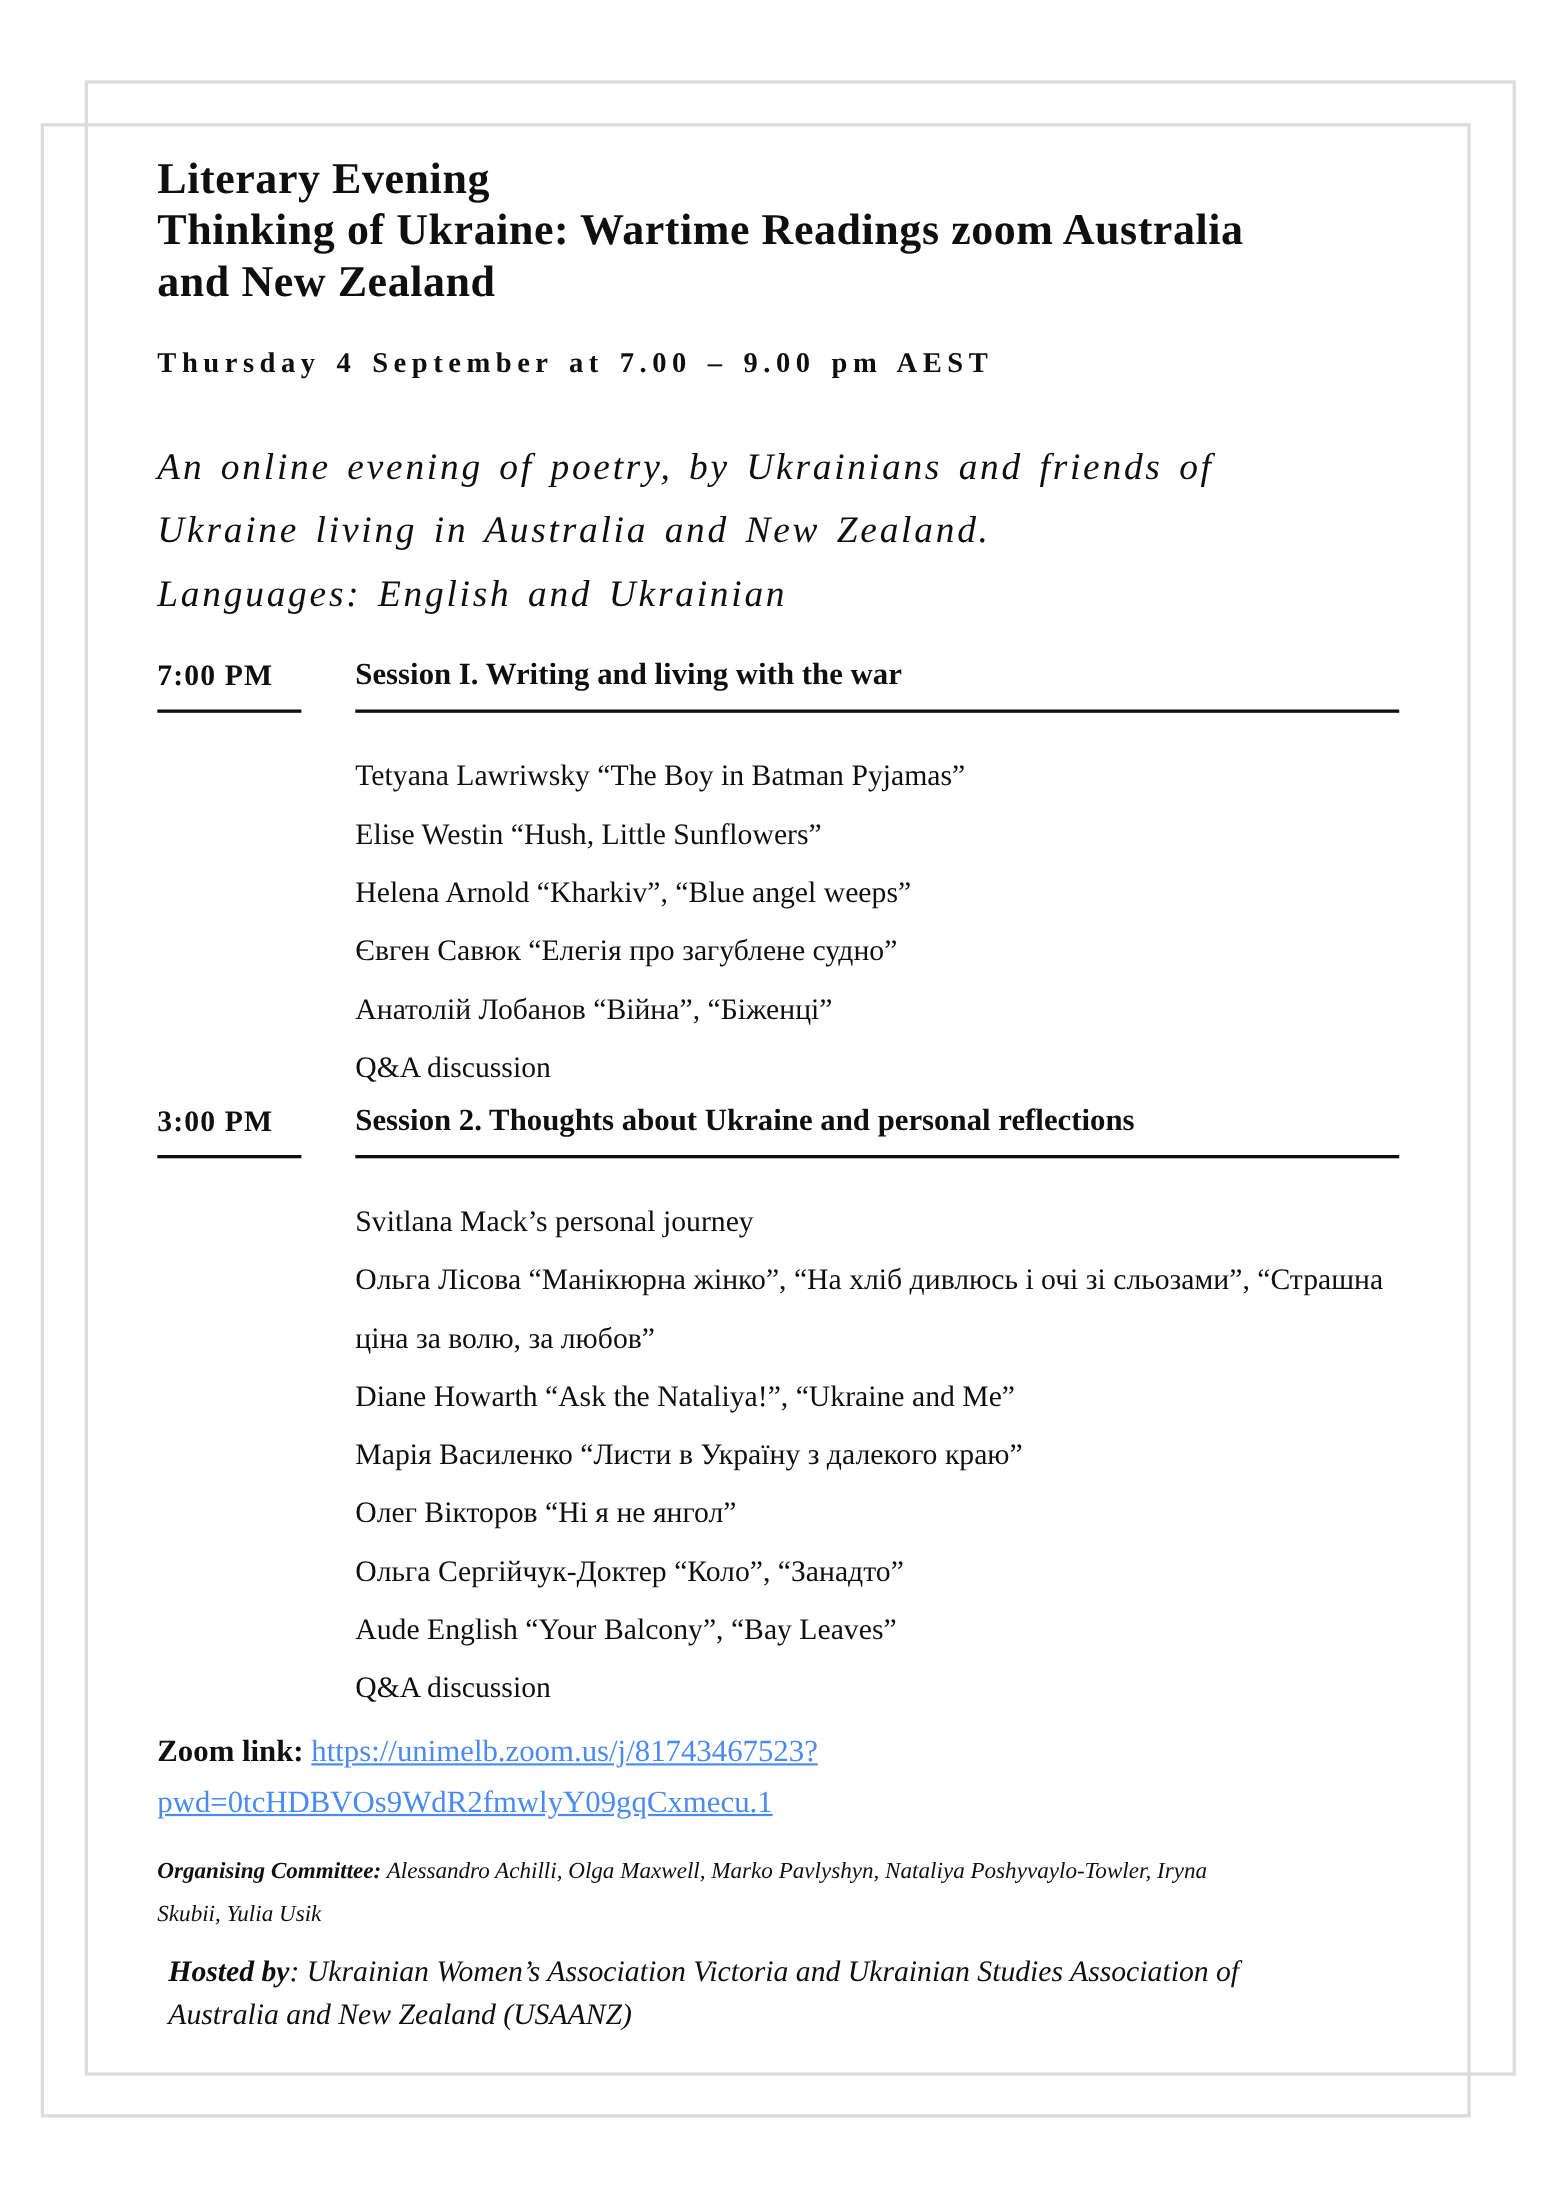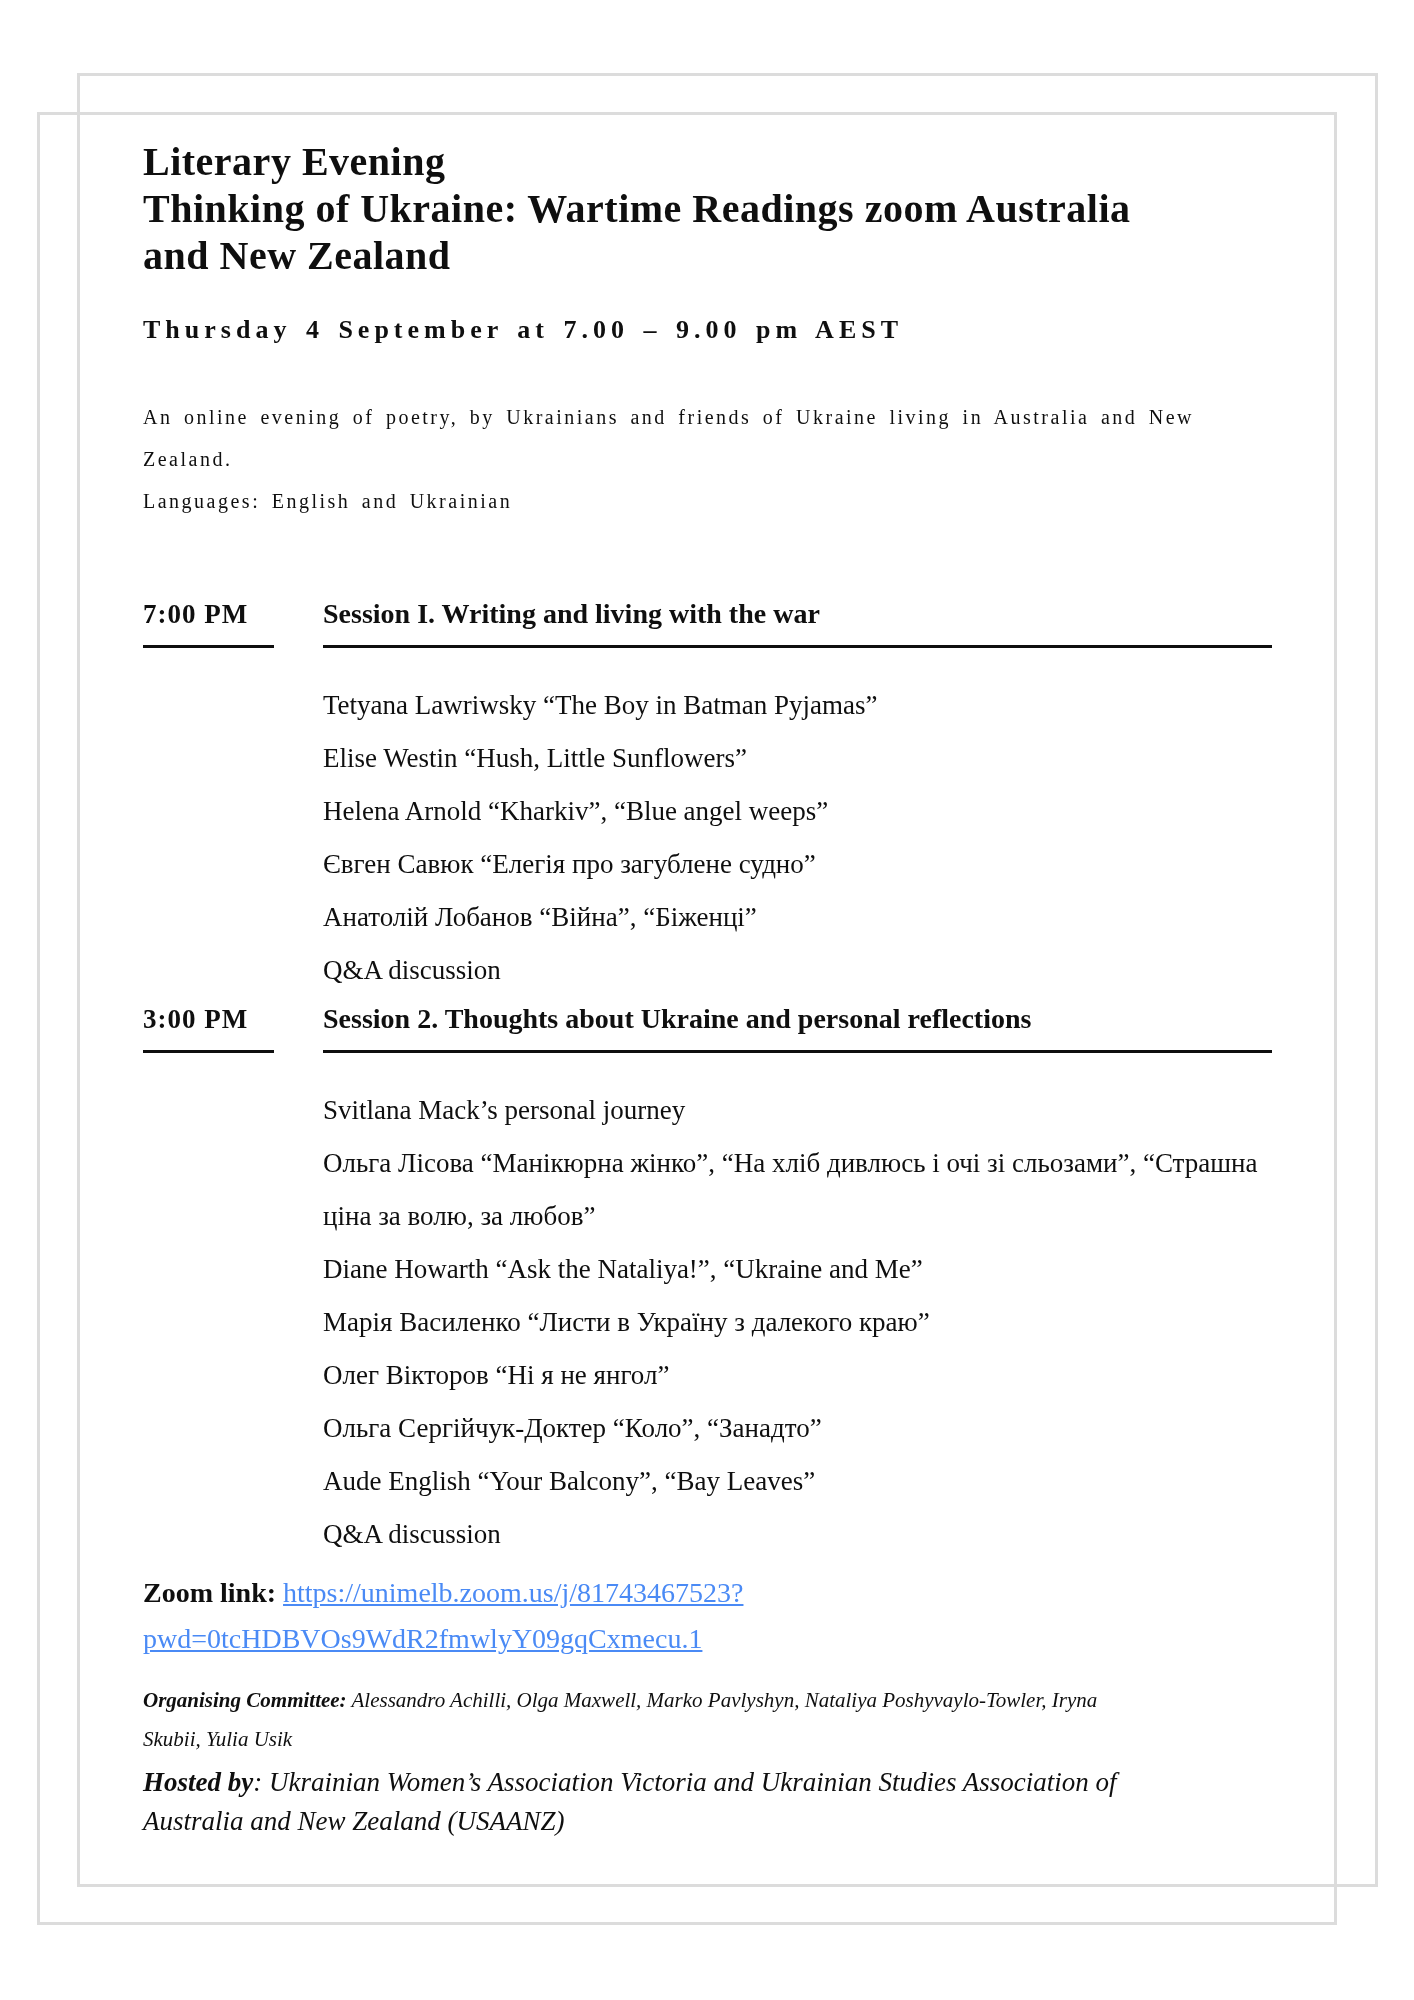--- a/index.html
+++ b/index.html
@@ -9,21 +9,21 @@
     color:#0f0f0f;overflow:hidden;
   }
   .frame{position:absolute;border:3px solid #dcdcdc;box-sizing:border-box;background:transparent;}
   .frame-a{left:77px;top:73px;width:1301px;height:1814px;}
   .frame-b{left:37px;top:112px;width:1300px;height:1813px;}
   .content{position:absolute;left:143px;top:118px;width:1135px;}
 
   .title{position:absolute;left:0;top:20px;font-weight:bold;font-size:40px;line-height:47px;letter-spacing:.5px;}
   .datetime{position:absolute;left:0;top:197px;font-weight:bold;font-size:26px;letter-spacing:5px;word-spacing:3px;}
 
-  .intro{position:absolute;left:0;top:278px;width:1060px;font-size:20px;line-height:42px;letter-spacing:2.5px;word-spacing:4px;}
+  .intro{position:absolute;left:0;top:278px;width:1060px;font-style:italic;font-size:34px;line-height:58px;letter-spacing:2.5px;word-spacing:4px;}
   .intro p{margin:0;}
 
   .session{position:absolute;left:0;width:1129px;}
   .session-1{top:477px;}
   .session-2{top:882px;}
   .session-header{display:flex;}
   .time-col{width:180px;flex-shrink:0;}
   .main-col{width:949px;}
   .time-label{font-weight:bold;font-size:27px;letter-spacing:1px;line-height:38px;}
   .session-title{font-weight:bold;font-size:28px;line-height:38px;}
@@ -111,15 +111,15 @@
     </div>
   </div>
 
   <div class="zoom-block">
     <span class="zoom-label">Zoom link:</span>
     <a class="link"><span>https://unimelb.zoom.us/j/81743467523?</span><br><span>pwd=0tcHDBVOs9WdR2fmwlyY09gqCxmecu.1</span></a>
   </div>
 
   <p class="committee" style="margin:0;"><span class="bold-label">Organising Committee:</span><span> Alessandro Achilli, Olga Maxwell, Marko Pavlyshyn, Nataliya Poshyvaylo-Towler, Iryna Skubii, Yulia Usik</span></p>
 
-  <p class="hosted" style="margin:0;"><span class="bold-label">Hosted by</span><span>: Ukrainian Women’s Association Victoria and Ukrainian Studies Association of Australia and New Zealand (USAANZ)</span></p>
+  <p class="hosted" style="margin:10px;"><span class="bold-label">Hosted by</span><span>: Ukrainian Women’s Association Victoria and Ukrainian Studies Association of Australia and New Zealand (USAANZ)</span></p>
 
 </div>
 
 </body></html>

